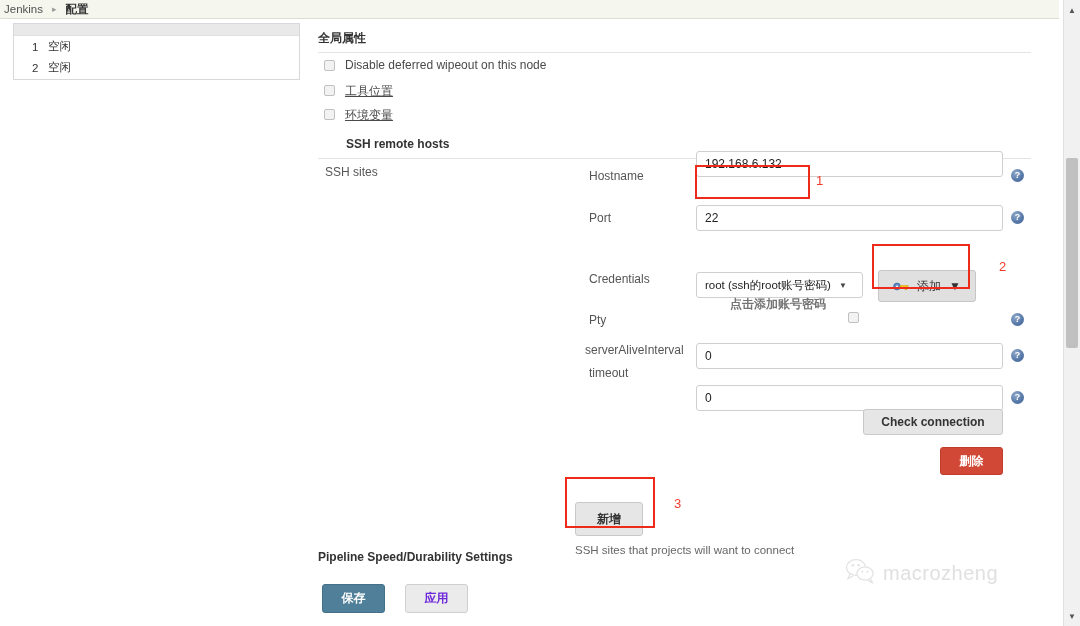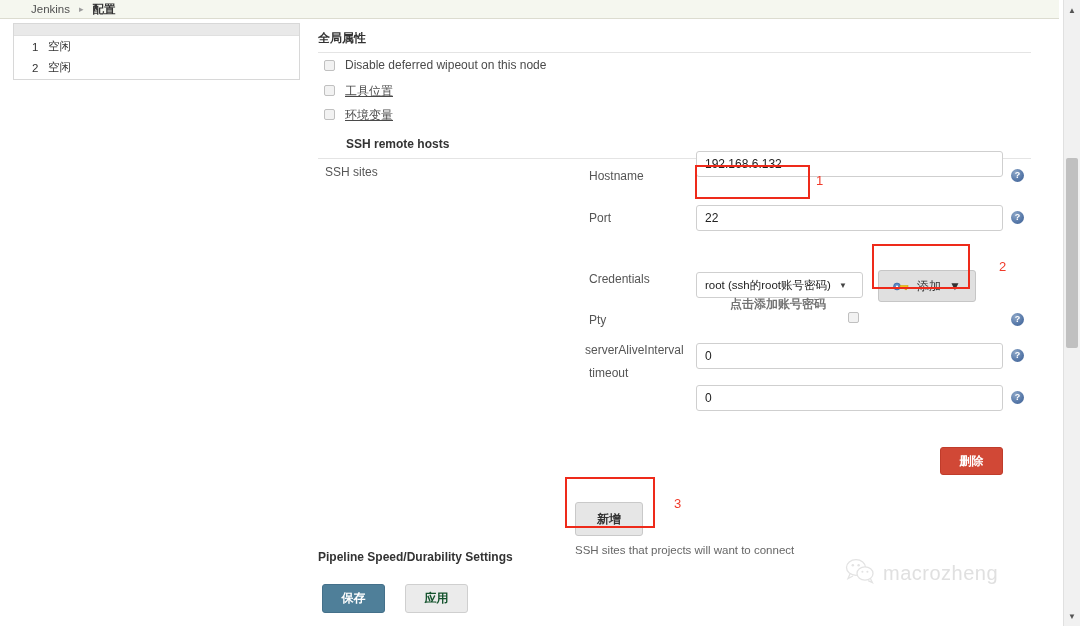--- a/index.html
+++ b/index.html
@@ -10,21 +10,21 @@
     overflow: hidden;
   }
   #page { position: relative; width: 1080px; height: 626px; background:#fff; }
 
   
   .breadcrumb-bar {
     position: absolute; left:0; top:0; width: 1059px; height: 19px;
     background: #f5f7ef;
     border-bottom: 1px solid #dcdcd0;
     display: flex; align-items: center;
-    padding-left: 31px;
+    padding-left: 4px;
     box-sizing: border-box;
   }
   .crumb { font-size: 11.5px; color: #515151; }
   .crumb.last { font-weight: bold; color: #333; }
   .crumb-sep {
     font-size: 9px; color:#9a9a9a; margin: 0 9px 0 9px;
   }
 
   
   .exec-panel {
@@ -105,21 +105,21 @@
     box-sizing:border-box;
     height: 26px;
   }
   .btn.addcred { background:#e0e0e0; gap:8px; }
   .btn.danger {
     background:#d14836; border-color:#c03c2b; color:#fff; font-weight:bold;
   }
   .btn.primary {
     background:#4f7f99; border-color:#44708a; color:#fff; font-weight:bold;
   }
-  .btn.plain2 { background:#ebebeb; border-color:#cfcfcf; color:#14532d; font-weight:bold;}
+  .btn.plain2 { background:#ebebeb; border-color:#cfcfcf; color:#6d28d9; font-weight:bold;}
   .btn.grayish { background:#e6e6e6; border-color:#c9c9c9; font-weight:bold;}
 
   .help-icon {
     position:absolute;
     width:13px; height:13px; border-radius:50%;
     background: radial-gradient(circle at 35% 30%, #8fa8c8 0%, #5577a8 60%, #3f5f8f 100%);
     color:#fff; font-size:9px; font-weight:bold;
     display:flex; align-items:center; justify-content:center;
     line-height:1;
   }
@@ -245,20 +245,21 @@
     <div class="help-icon" style="left:711px; top:294px;">?</div>
 
     <div class="field-label" style="left:285px; top:324px;">serverAliveInterval</div>
     <div class="txt" style="left:396px; top:324px; width:307px;">0</div>
     <div class="help-icon" style="left:711px; top:330px;">?</div>
 
     <div class="field-label" style="left:289px; top:347px;">timeout</div>
     <div class="txt" style="left:396px; top:366px; width:307px;">0</div>
     <div class="help-icon" style="left:711px; top:372px;">?</div>
 
+    <div class="btn grayish" style="left:563px; top:390px; width:140px; height:26px;">Check connection</div>
     <div class="btn danger" style="left:640px; top:428px; width:63px; height:28px;">删除</div>
 
     <div class="btn grayish" style="left:275px; top:483px; width:68px; height:34px;">新增</div>
     <div class="note" style="left:275px; top:525px;">SSH sites that projects will want to connect</div>
 
     <div class="sec-title" style="left:18px; top:531px;">Pipeline Speed/Durability Settings</div>
 
     <div class="btn primary" style="left:22px; top:565px; width:63px; height:29px;">保存</div>
     <div class="btn plain2" style="left:105px; top:565px; width:63px; height:29px;">应用</div>
   </div>

